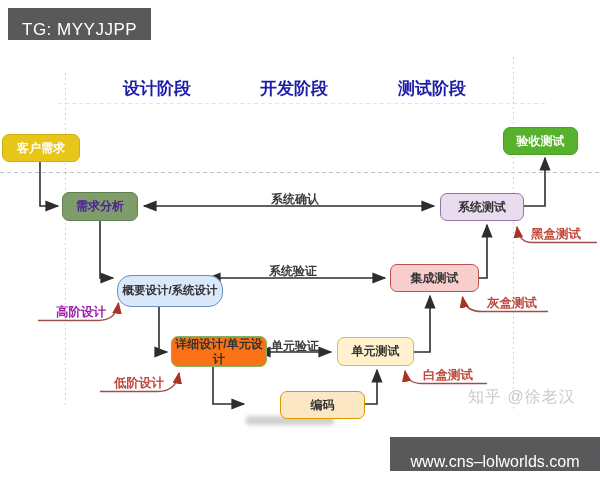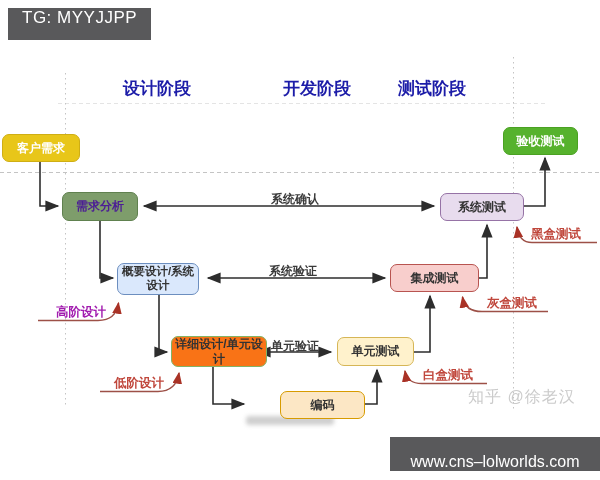--- a/index.html
+++ b/index.html
@@ -3,21 +3,21 @@
 <meta charset="utf-8">
 <style>
   html,body{margin:0;padding:0;}
   body{
     width:600px;height:480px;position:relative;background:#ffffff;
     font-family:"Liberation Sans","DejaVu Sans",sans-serif;
     overflow:hidden;
   }
   .badge{
     position:absolute;left:8px;top:8px;height:32px;padding:0 14px;
-    display:flex;align-items:flex-start;color:#fff;font-size:17px;letter-spacing:.5px;
+    display:flex;align-items:flex-end;color:#fff;font-size:17px;letter-spacing:.5px;
   }
   .footer-bar{
     position:absolute;left:390px;top:437px;width:210px;height:34px;
     display:flex;align-items:flex-end;justify-content:center;color:#fff;font-size:16px;
   }
   .phase-header{
     position:absolute;top:77px;font-size:17px;font-weight:bold;
   }
   svg.wires{position:absolute;left:0;top:0;z-index:1;}
   .box{
@@ -42,21 +42,21 @@
   }
 </style>
 </head>
 <body>
 
 <div class="badge" style="background: rgb(89, 89, 91);">
   <span>TG: MYYJJPP</span>
 </div>
 
 <div class="phase-header" style="left: 123px; color: rgb(28, 28, 168);">设计阶段</div>
-<div class="phase-header" style="left: 260px; color: rgb(28, 28, 168); margin-left: 23px;">开发阶段</div>
+<div class="phase-header" style="left: 260px; color: rgb(28, 28, 168);">开发阶段</div>
 <div class="phase-header" style="left: 398px; color: rgb(28, 28, 168);">测试阶段</div>
 
 <div class="smudge"></div>
 
 <svg class="wires" width="600" height="480" viewBox="0 0 600 480">
   <defs>
     <marker id="arrB" viewBox="0 0 10 8" refX="9" refY="4" markerWidth="9" markerHeight="7" orient="auto-start-reverse">
       <path d="M0,0 L10,4 L0,8 z" fill="#2d2d2d"></path>
     </marker>
     <marker id="arrR" viewBox="0 0 10 8" refX="9" refY="4" markerWidth="8" markerHeight="6.5" orient="auto-start-reverse">
@@ -89,21 +89,21 @@
     <path d="M38,320.5 L98,320.5 Q116,320.5 118.5,303" marker-end="url(#arrR)"></path>
     <path d="M100,391.5 L158,391.5 Q176,391.5 179,373" marker-end="url(#arrR)"></path>
     <path d="M597,242.5 L532,242.5 Q519,242.5 517,227" marker-end="url(#arrR)"></path>
     <path d="M548,311.5 L482,311.5 Q465,311.5 462.5,297" marker-end="url(#arrR)"></path>
     <path d="M487,383.5 L422,383.5 Q407,383.5 405,371" marker-end="url(#arrR)"></path>
   </g>
 </svg>
 
 <div class="box" style="left: 2px; top: 134px; width: 78px; height: 25px; background: rgb(232, 198, 25); border-color: rgb(207, 174, 20); color: rgb(255, 255, 255);">客户需求</div>
 <div class="box" style="left: 62px; top: 192px; width: 76px; height: 29px; background: rgb(126, 157, 107); border-color: rgb(96, 129, 79); color: #4c1d95;">需求分析</div>
-<div class="box" style="left: 117px; top: 263px; width: 82px; height: 32px; font-size: 11.5px; background: rgb(218, 232, 252); border-color: rgb(108, 142, 191); color: rgb(51, 51, 51);">概要设计/系统设计</div>
+<div class="box" style="left: 117px; top: 275px; width: 106px; height: 32px; font-size: 11.5px; background: rgb(218, 232, 252); border-color: rgb(108, 142, 191); color: rgb(51, 51, 51); border-radius: 14px;">概要设计/系统设计</div>
 <div class="box" style="left: 171px; top: 336px; width: 96px; height: 31px; font-size: 12px; background: #f97316; border-color: rgb(130, 179, 102); color: rgb(51, 51, 51);">详细设计/单元设计</div>
 <div class="box" style="left: 248px; top: 391px; width: 85px; height: 27px; background: rgb(252, 231, 197); border-color: rgb(215, 155, 0); color: rgb(51, 51, 51); margin-left: 32px;">编码</div>
 <div class="box" style="left: 337px; top: 337px; width: 77px; height: 29px; background: rgb(255, 242, 204); border-color: rgb(214, 182, 86); color: rgb(51, 51, 51);">单元测试</div>
 <div class="box" style="left: 390px; top: 264px; width: 89px; height: 28px; background: rgb(248, 206, 204); border-color: rgb(184, 84, 80); color: rgb(51, 51, 51);">集成测试</div>
 <div class="box" style="left: 440px; top: 193px; width: 84px; height: 28px; background: rgb(232, 220, 238); border-color: rgb(150, 115, 166); color: rgb(51, 51, 51);">系统测试</div>
 <div class="box" style="left: 503px; top: 127px; width: 75px; height: 27px; background: rgb(86, 178, 45); border-color: rgb(74, 161, 34); color: rgb(255, 255, 255);">验收测试</div>
 
 <div class="edge-label" style="left:271px;top:191px;text-align:center;">系统确认</div>
 <div class="edge-label" style="left:269px;top:263px;">系统验证</div>
 <div class="edge-label" style="left:271px;top:338px;">单元验证</div>

